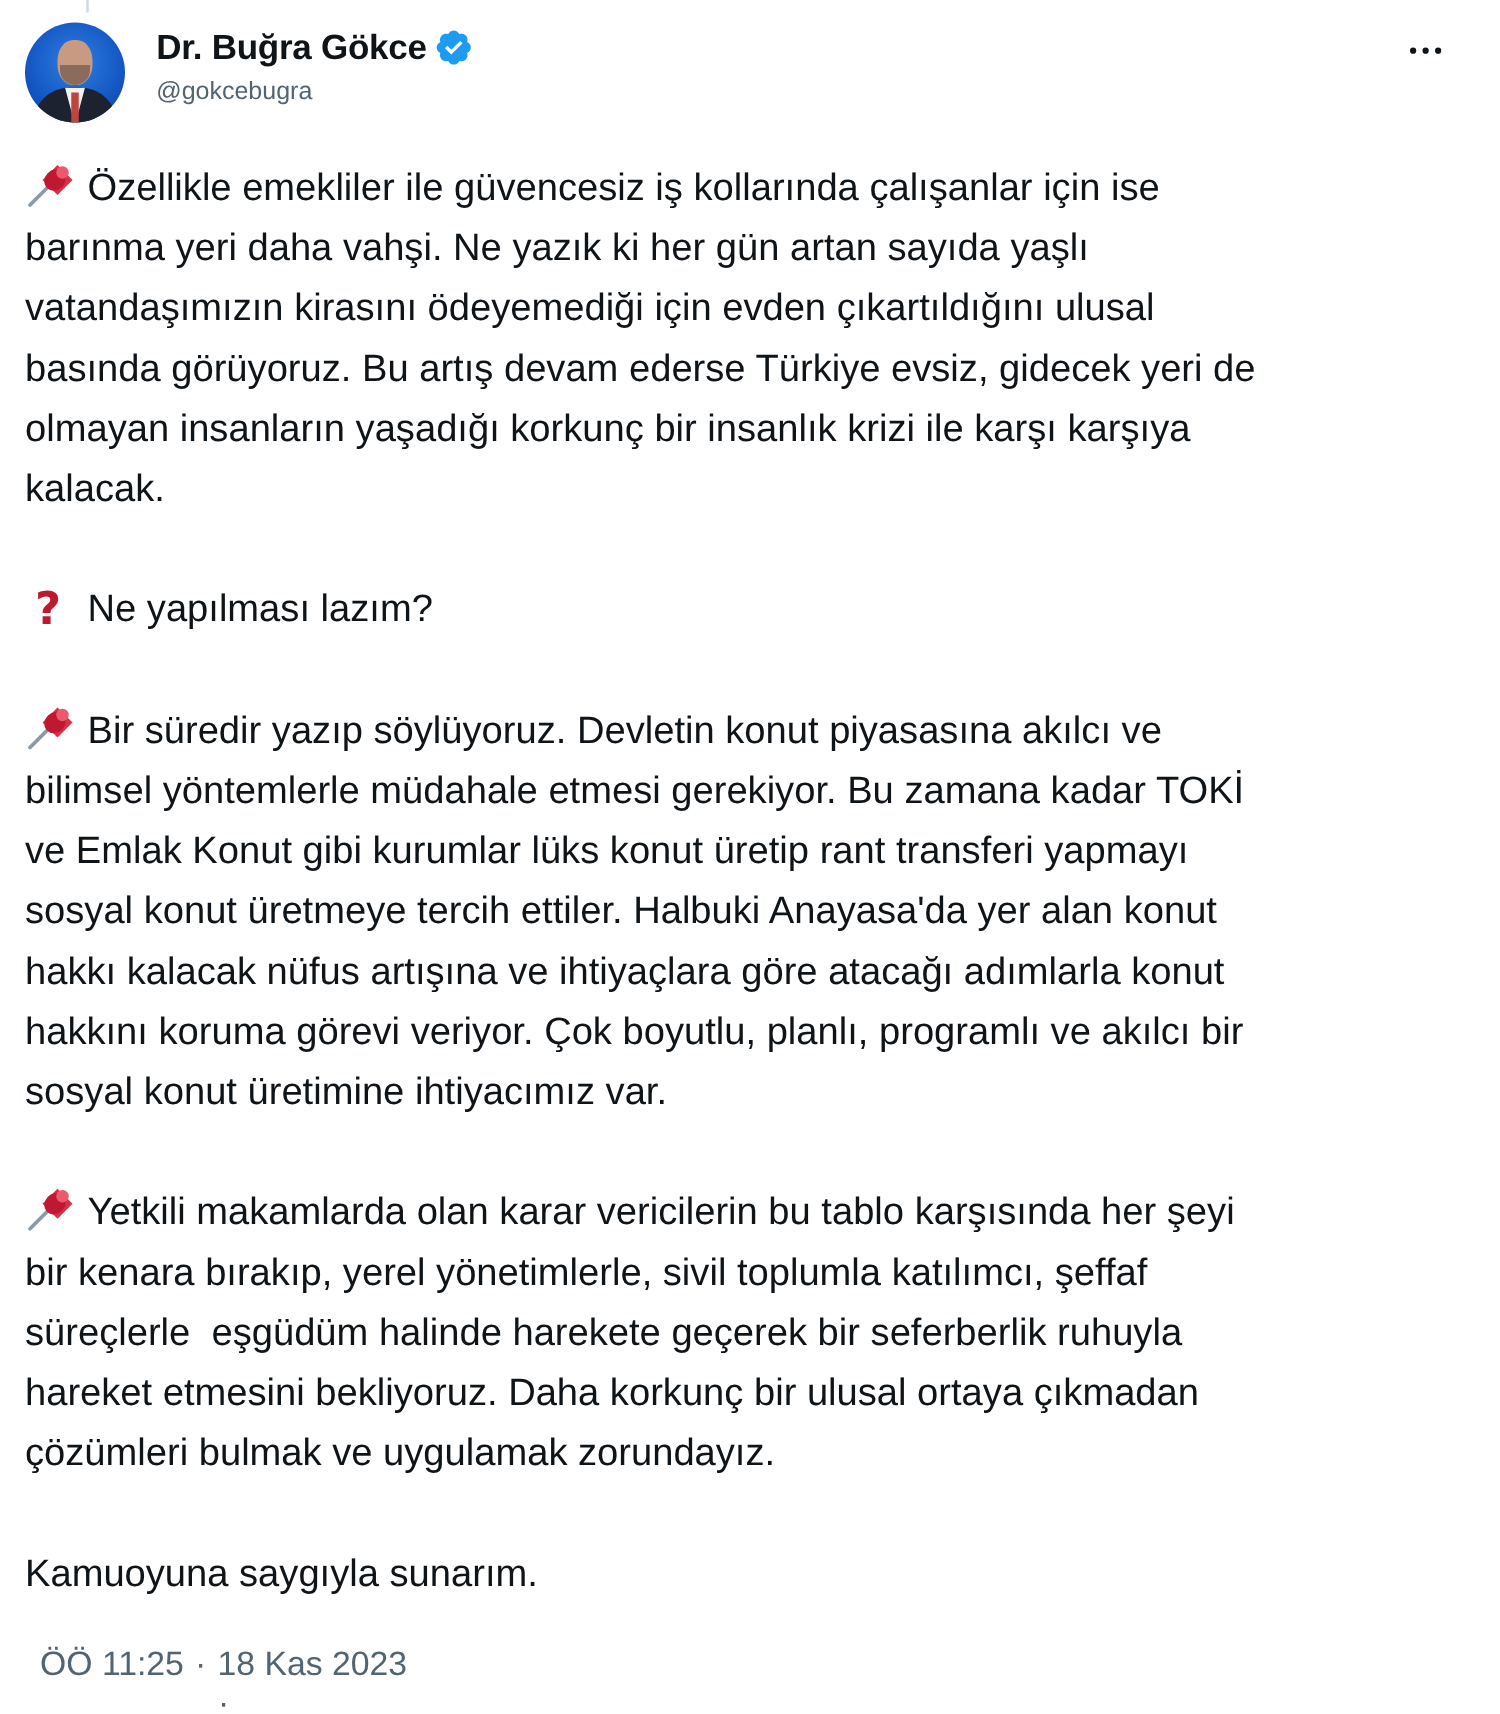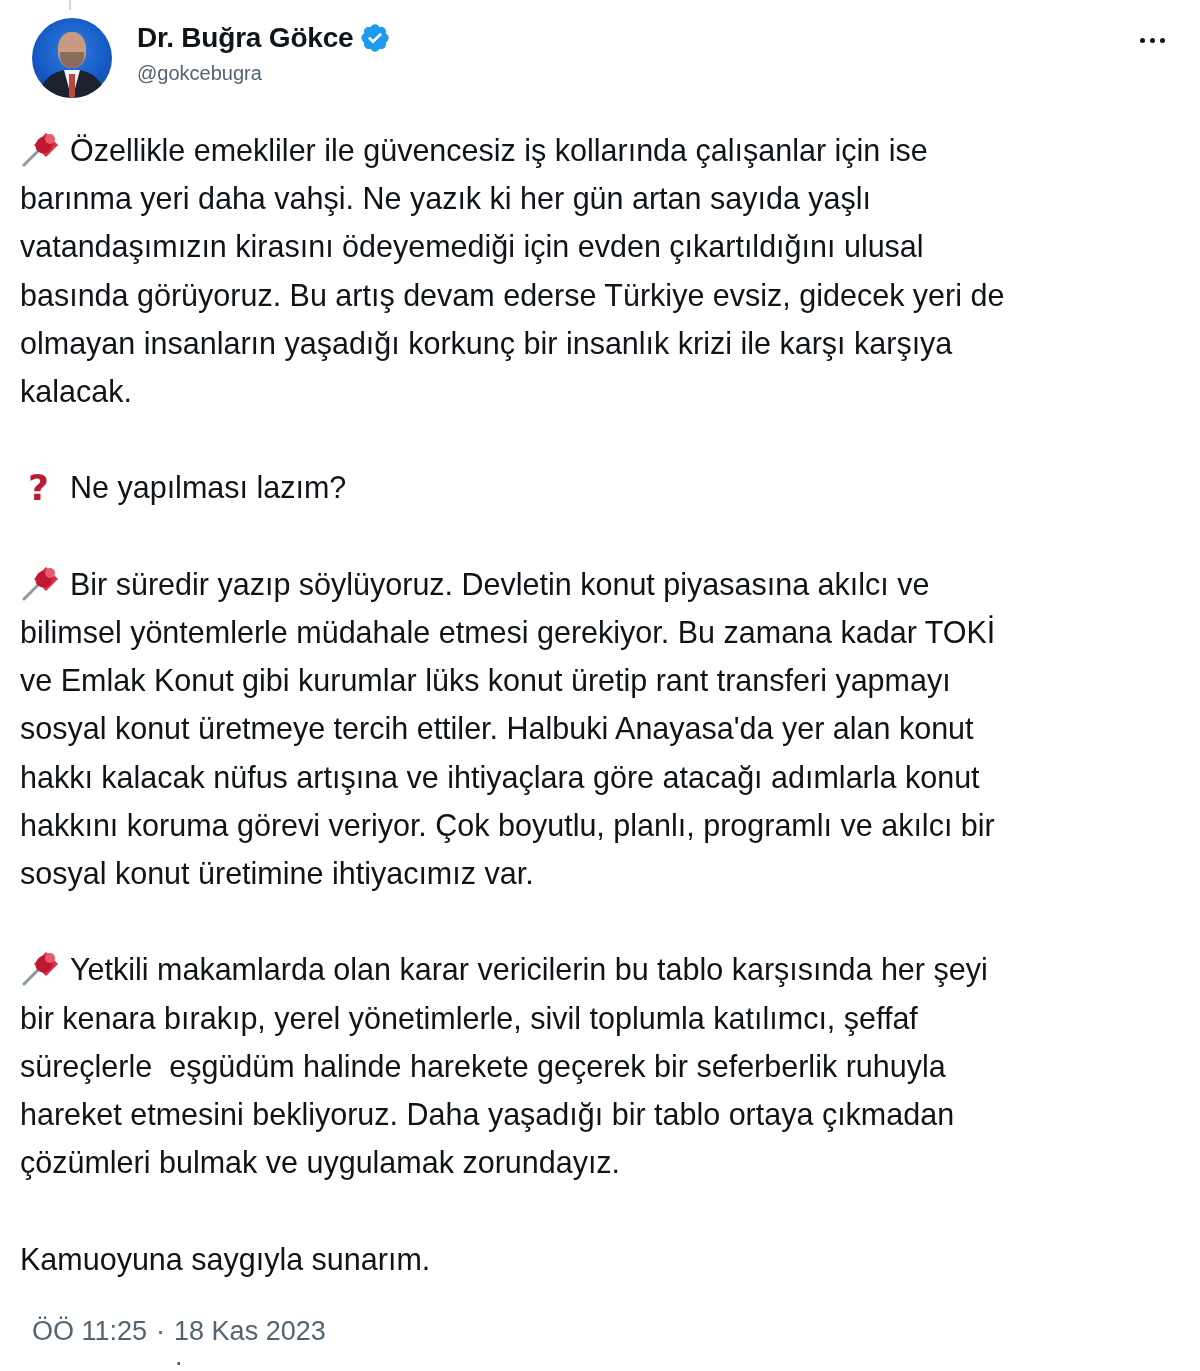--- a/index.html
+++ b/index.html
@@ -4,21 +4,21 @@
 <style>
   html, body { margin: 0; padding: 0; background: #ffffff; }
   body {
     width: 1200px; height: 1371px; overflow: hidden;
     font-family: "Liberation Sans", "DejaVu Sans", sans-serif;
     color: #0f1419; position: relative;
   }
   .thread-line {
     position: absolute; left: 69px; top: 0; width: 2px; height: 10px; background: #cfd9de;
   }
-  .header { position: absolute; left: 32px; top: 18px; width: 1140px; height: 82px; }
+  .header { position: absolute; left: 20px; top: 18px; width: 1140px; height: 82px; }
   .avatar {
     position: absolute; left: 0; top: 0; width: 80px; height: 80px; border-radius: 50%;
     background: radial-gradient(circle at 50% 40%, #2f7fe0 0%, #1457c4 60%, #0d3f99 100%);
     overflow: hidden;
   }
   .avatar .head {
     position: absolute; left: 26px; top: 14px; width: 28px; height: 36px; border-radius: 45%;
     background: #c99a82;
   }
   .avatar .beard {
@@ -143,21 +143,21 @@
     <span class="emoji">
       <svg viewBox="0 0 40 36">
           <line x1="4" y1="34" x2="18" y2="20" stroke="#8a9aa6" stroke-width="3" stroke-linecap="round"></line>
           <path d="M14 14 L26 2 L38 14 L26 26 Z" fill="#dd2e44"></path>
           <ellipse cx="24" cy="14" rx="9" ry="8" fill="#be1931" transform="rotate(-45 24 14)"></ellipse>
           <circle cx="30" cy="8" r="5" fill="#ea596e"></circle>
         </svg>
     </span><span>Yetkili makamlarda olan karar vericilerin bu tablo karşısında her şeyi</span><br>
     <span>bir kenara bırakıp, yerel yönetimlerle, sivil toplumla katılımcı, şeffaf</span><br>
     <span style="white-space:pre">süreçlerle  eşgüdüm halinde harekete geçerek bir seferberlik ruhuyla</span><br>
-    <span>hareket etmesini bekliyoruz. Daha yaşadığı bir tablo ortaya çıkmadan</span><br>
+    <span>hareket etmesini bekliyoruz. Daha korkunç bir ulusal ortaya çıkmadan</span><br>
     <span>çözümleri bulmak ve uygulamak zorundayız.</span>
   </p>
   <div class="gap"></div>
 
   <p class="para">
     <span>Kamuoyuna saygıyla sunarım.</span>
   </p>
 </div>
 
 <div class="meta">

